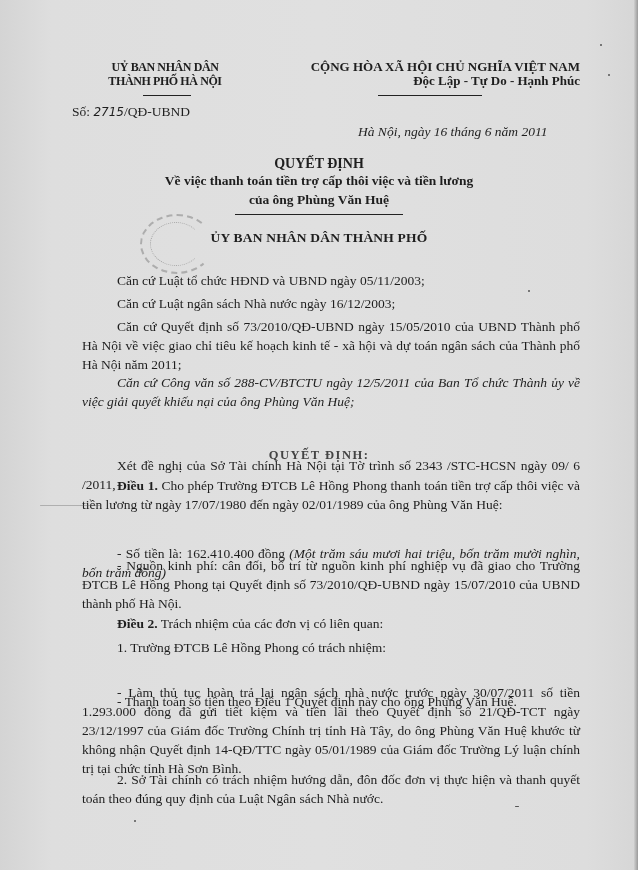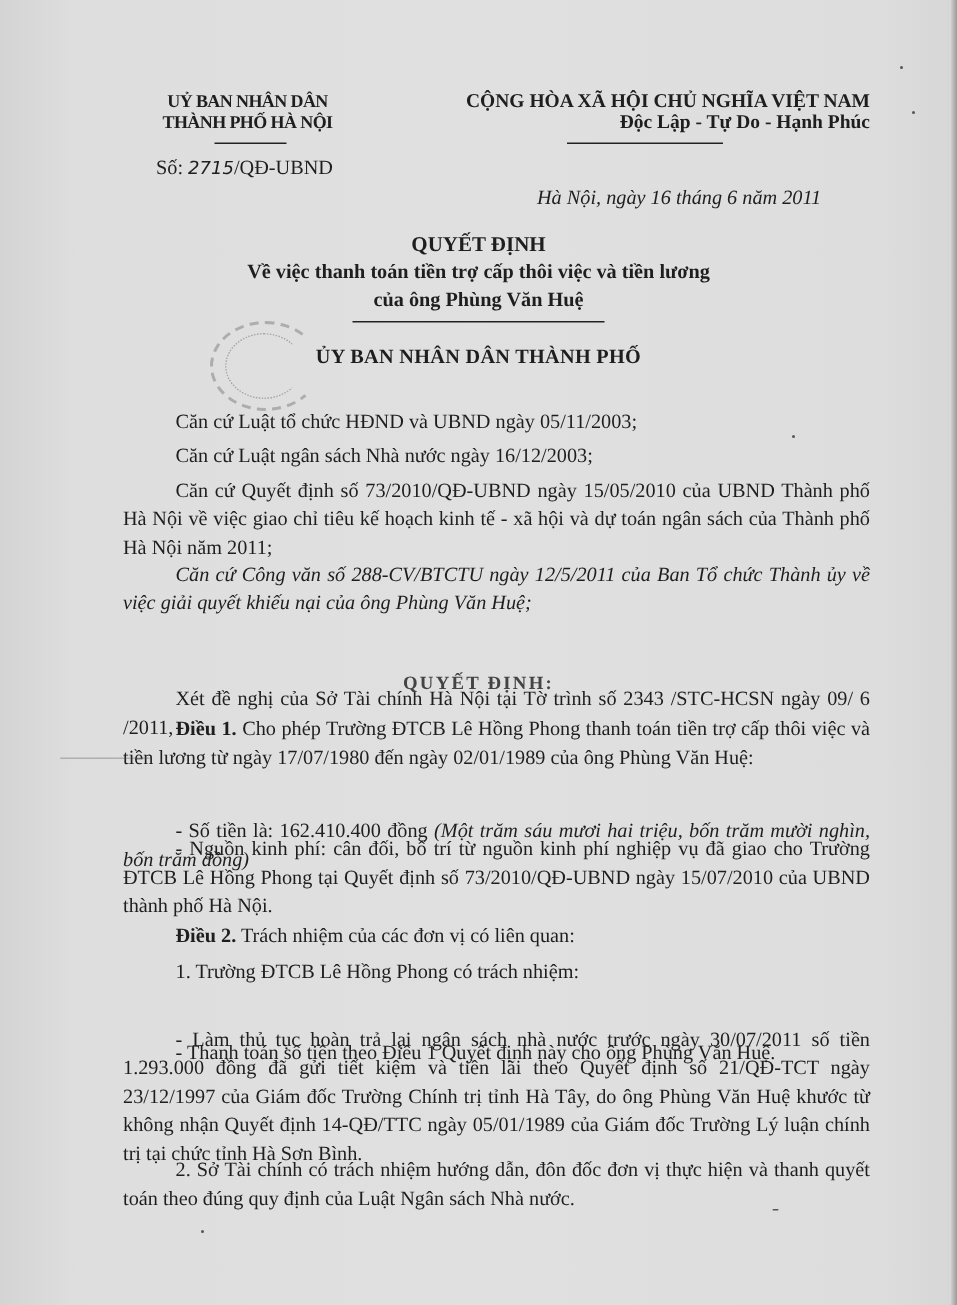--- a/index.html
+++ b/index.html
@@ -15,21 +15,21 @@
     background: linear-gradient(90deg, #d4d4d4 0%, #dedede 8%, #e0e0e0 50%, #dddddd 92%, #d6d6d6 100%);
   }
   .edge {
     position: absolute; right: 0; top: 0; width: 4px; height: 870px;
     background: linear-gradient(90deg, #cfcfcf, #9a9a9a);
   }
   .abs { position: absolute; white-space: nowrap; }
   .hdr-left { left: 100px; top: 60px; width: 130px; text-align: center; font-weight: bold; font-size: 12px; line-height: 14px; letter-spacing: -0.4px; }
   .hdr-right { left: 280px; top: 60px; width: 300px; text-align: right; font-weight: bold; font-size: 13px; line-height: 14px; }
   .rule { position: absolute; height: 1px; background: #222; }
-  .so { left: 104px; top: 104px; font-size: 13.5px; }
+  .so { left: 72px; top: 104px; font-size: 13.5px; }
   .so .num { font-style: italic; font-family: "DejaVu Sans", sans-serif; font-size: 12px; }
   .date { left: 358px; top: 124px; font-size: 13.5px; font-style: italic; }
   .title { left: 0; width: 638px; text-align: center; font-weight: bold; }
   .t1 { top: 156px; font-size: 14px; }
   .t2 { top: 173px; font-size: 13.5px; }
   .t3 { top: 192px; font-size: 13.5px; }
   .t4 { top: 230px; font-size: 13.5px; letter-spacing: 0.2px; }
   .stamp {
     position: absolute; left: 140px; top: 214px; width: 70px; height: 56px;
     border-radius: 50%;

